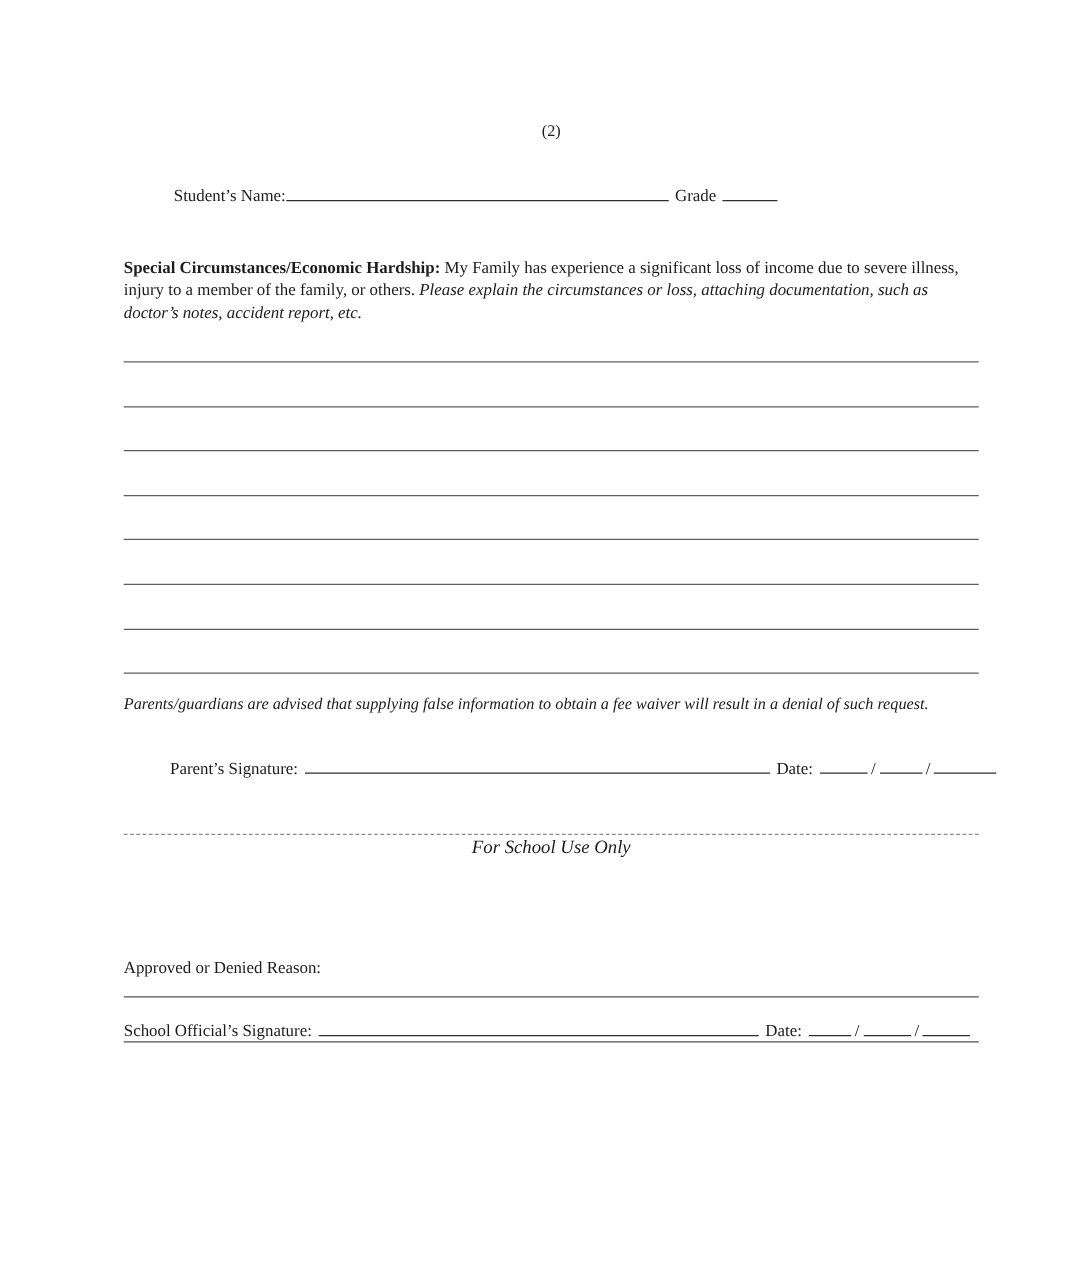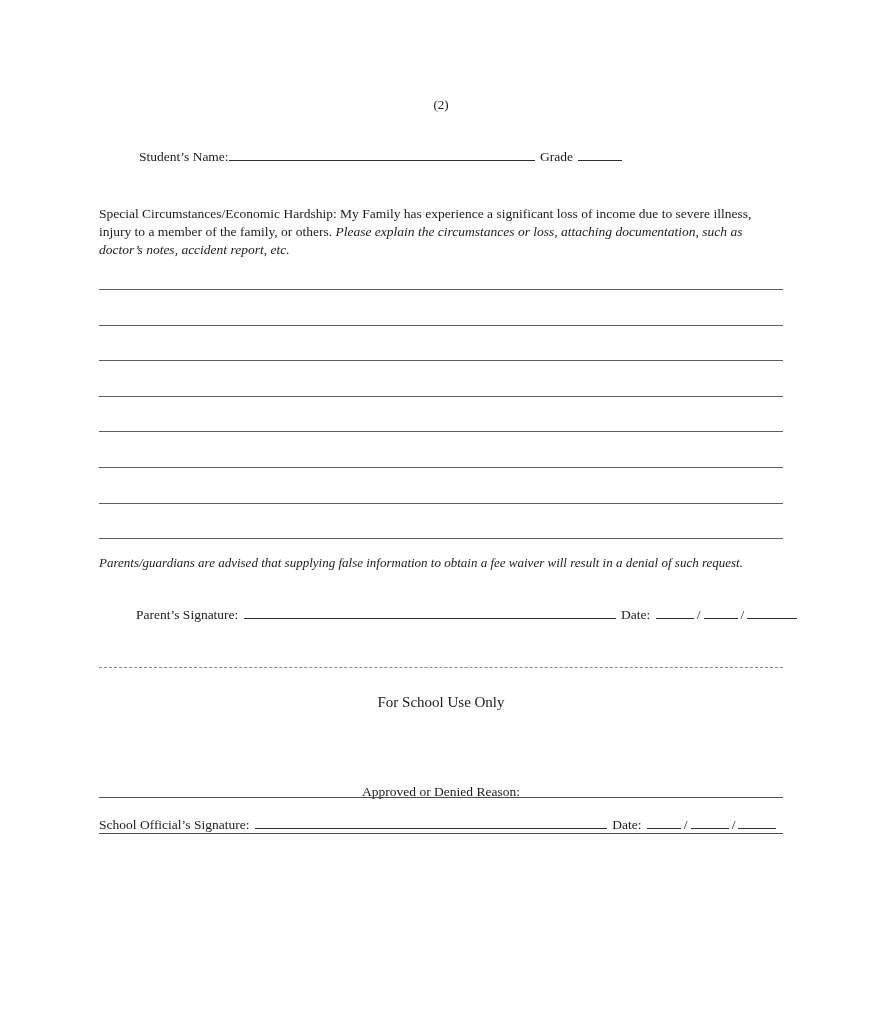--- a/index.html
+++ b/index.html
@@ -17,21 +17,21 @@
 
   .pageno { top: 97px; text-align: center; font-size: 13px; }
 
   .name-row { top: 149px; white-space: nowrap; margin-left: 40px; }
   .caption {
     top: 172px; left: 234px; width: 300px;
     font-style: italic; font-size: 11.5px; text-align: center;
   }
 
   .para { top: 205px; line-height: 18px; margin: 0; }
-  .para b { font-weight: normal; margin-top: 37px; }
+  .para b { font-weight: bold; margin-top: 37px; }
   .para i { font-style: italic; }
 
   .blank {
     display: inline-block;
     border-bottom: 1.2px solid #2e2e2e;
     height: 11px;
     margin: 0 2px;
     vertical-align: baseline;
   }
   .name-blank  { width: 306px; margin-left: 0; }
@@ -49,26 +49,26 @@
   .advisory {
     top: 555px; white-space: nowrap;
     font-style: italic; font-size: 13px;
   }
 
   .parent-row { top: 607px; white-space: nowrap; margin-left: 37px; }
 
   .dashed { top: 667px; border-top: 1.5px dashed #8a8a8a; height: 0; }
 
   .school-title {
-    top: 694px; text-align: center;
-    font-size: 15px;
+    top: 670px; text-align: center;
+    font-style: italic; font-size: 15px;
   }
 
   .appdate-row  { top: 733px; white-space: nowrap; }
-  .reason-label { top: 784px; text-align: center; }
+  .reason-label { top: 766px; }
   .reason-lines { top: 797px; }
   .rule2 { height: 35px; border-top: 1.5px solid #4f4f4f; }
   .official-row { top: 817px; white-space: nowrap; font-family: Liberation Serif, serif; }
 </style>
 </head>
 <body>
 
 <div class="page">
 
   <div class="abs pageno">(2)</div>

